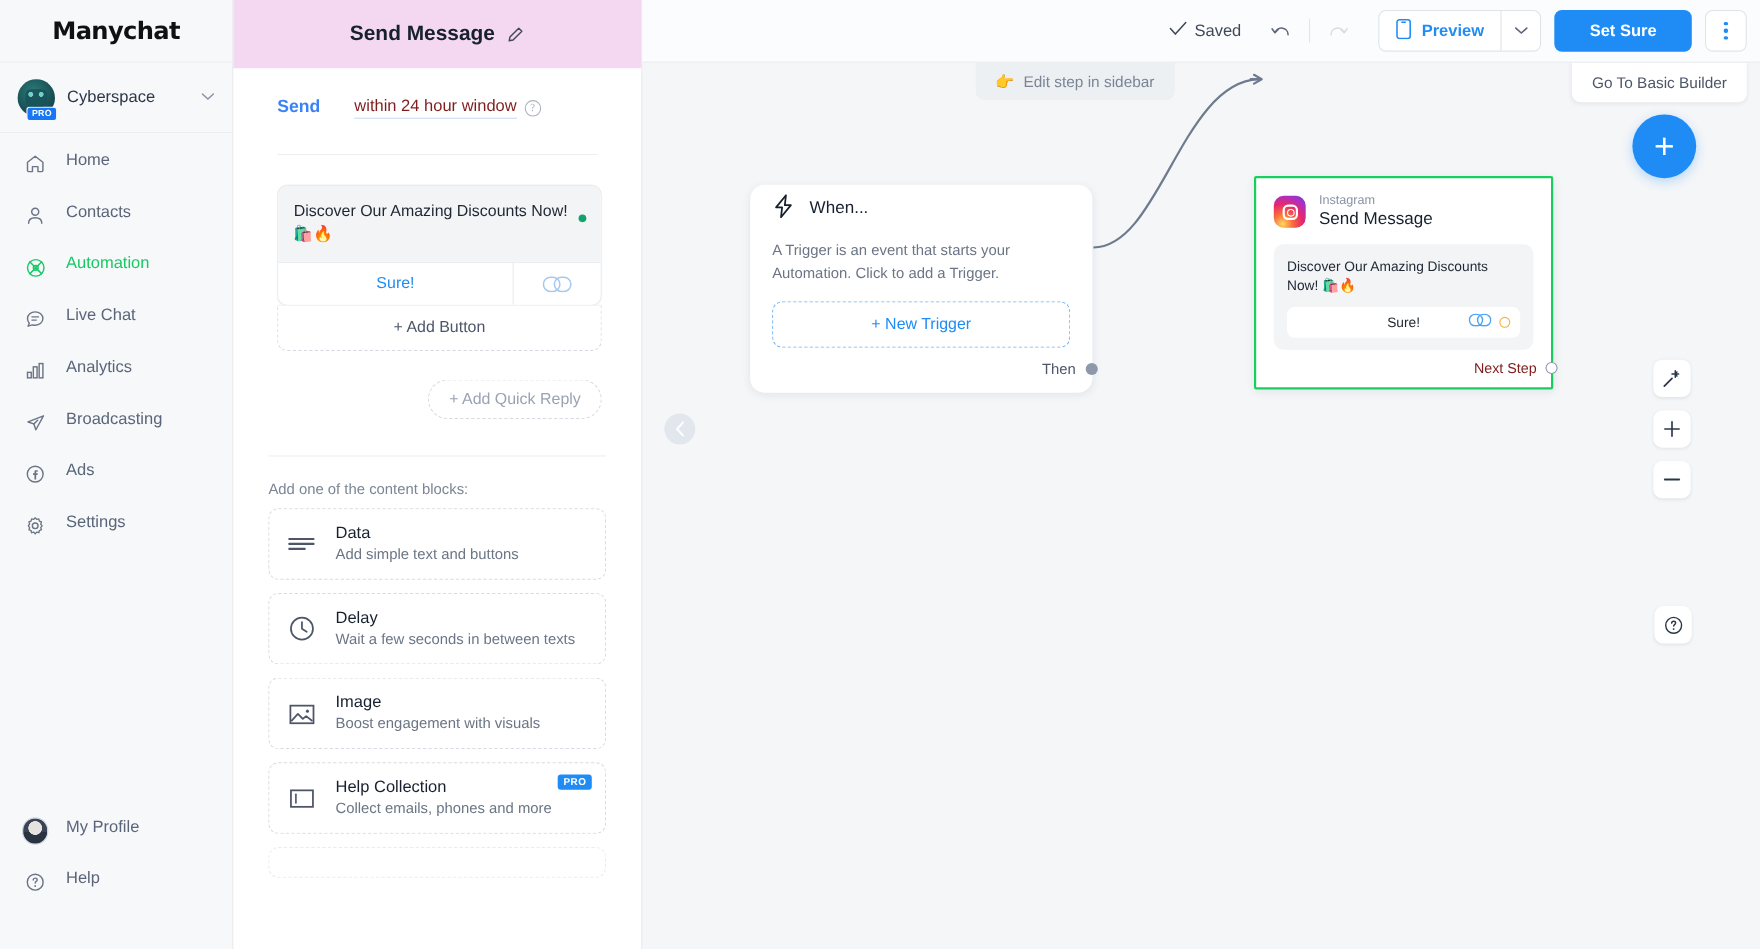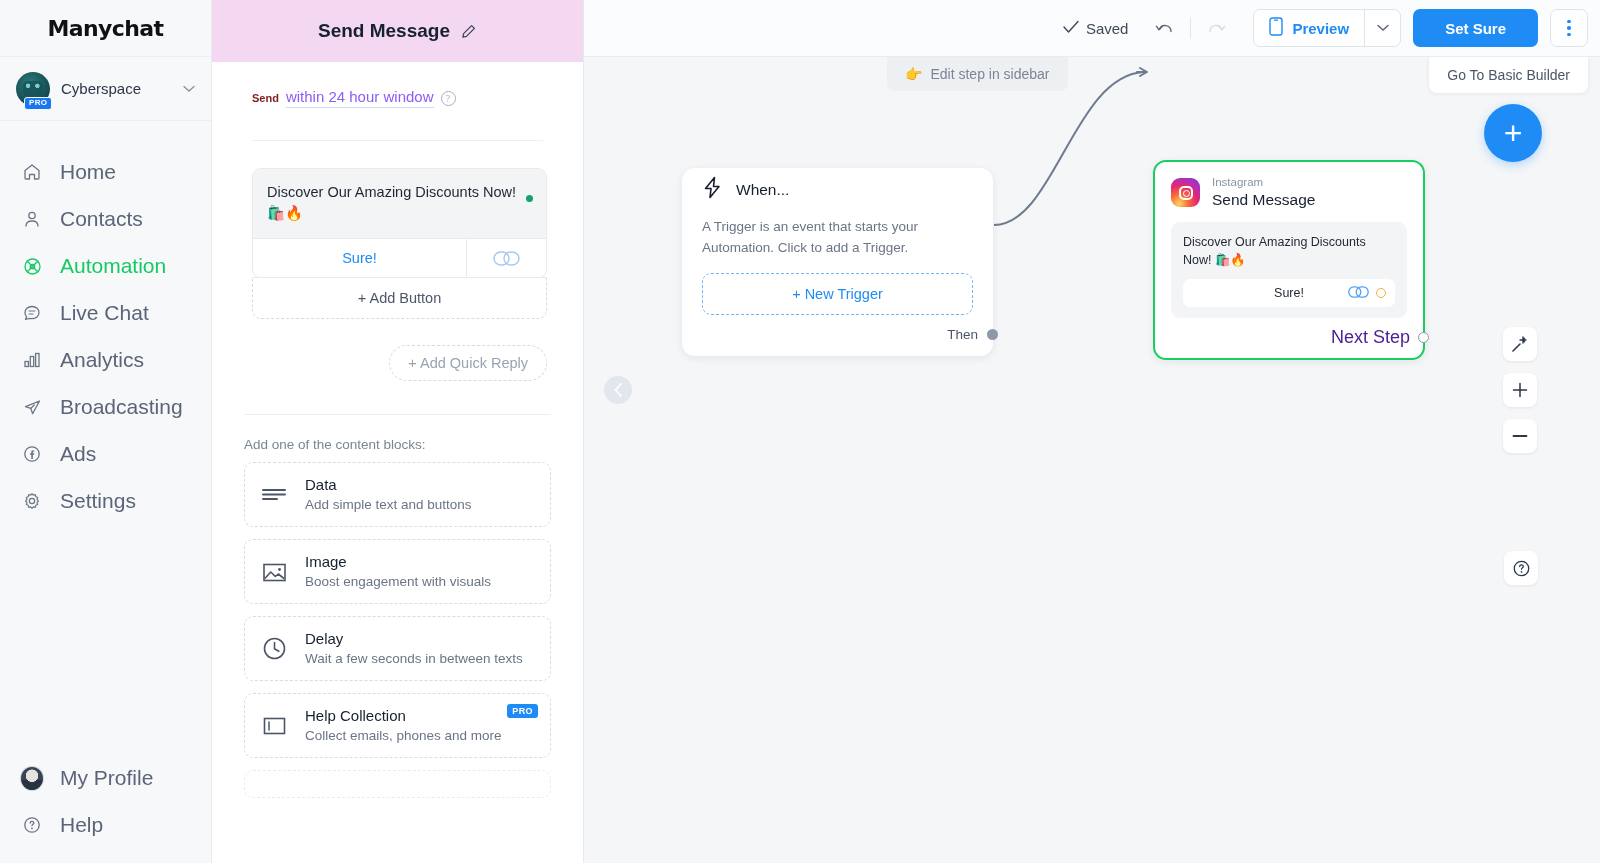--- a/index.html
+++ b/index.html
@@ -49,23 +49,23 @@
     position: absolute; bottom: -4px; left: 8px;
     background: #1877f2; color: #fff; font-size: 8px; font-weight: 700;
     padding: 1px 4px; border-radius: 3px; letter-spacing: .3px;
     border: 1.5px solid #f7f8fa; line-height: 1.1;
   }
   .ws-name { font-size: 15px; color: #2b3648; flex: 1; }
   .chev { color: #8a93a5; font-size: 11px; }
 
   .nav { padding-top: 16px; flex: 1; }
   .nav-item {
-    display: flex; align-items: flex-end; gap: 16px;
+    display: flex; align-items: flex-start; gap: 16px;
     height: 47px; padding: 0 0 0 20px; cursor: pointer;
-    color: #5a6579; font-size: 21px;
+    color: #5a6579; font-size: 15px;
   }
   .nav-item .nav-ico { width: 24px; height: 24px; display: flex; align-items: center; justify-content: center; }
   .nav-item.active { color: #17c964; }
   .nav-item.active .nav-ico svg { stroke: #17c964; }
 
   .nav-bottom { padding-bottom: 26px; }
   .profile-avatar {
     width: 25px; height: 25px; border-radius: 50%;
     background: radial-gradient(circle at 50% 38%, #e6e2df 0 6px, transparent 6.5px),
                 linear-gradient(#3a4454 0 55%, #2a3342 55% 100%);
@@ -79,24 +79,24 @@
     position: relative; z-index: 4;
   }
   .panel-header {
     height: 62px; background: #f4d8f2; display: flex; align-items: center;
     justify-content: center; gap: 10px;
   }
   .panel-title { font-size: 19px; font-weight: 700; color: #17202e; }
   .panel-body { flex: 1; overflow: hidden; padding: 0 32px; }
 
   .send-row { display: flex; align-items: center; gap: 7px; padding: 26px 0 0 8px; }
-  .send-label { font-size: 11px; font-weight: 700; color: #7f1d1d; }
+  .send-label { font-size: 16px; font-weight: 700; color: #3b82f6; }
   .send-link {
-    font-size: 15px; color: #8b5cf6; border-bottom: 1px solid #c9dcf0;
-    padding-bottom: 2px; cursor: pointer;
+    font-size: 15px; color: #7f1d1d; border-bottom: 1px solid #c9dcf0;
+    padding-bottom: 2px; cursor: pointer; margin-left: 24px;
   }
   .q-ico {
     width: 15px; height: 15px; border-radius: 50%; border: 1.3px solid #a9b2c0;
     color: #a9b2c0; font-size: 10px; display: flex; align-items: center;
     justify-content: center; cursor: pointer; font-family: "Liberation Serif", serif;
   }
   .divider { height: 1px; background: #eceef2; margin: 32px 8px 0 8px; }
   .msg-text-area {
     background: #f2f4f6; padding: 13px 14px 14px 14px; position: relative;
     min-height: 62px;
@@ -239,22 +239,22 @@
   .when-desc { font-size: 13.5px; color: #6b7585; line-height: 1.52; margin-bottom: 15px; }
   .new-trigger {
     border: 1.6px dashed #72b4f5; border-radius: 9px; text-align: center;
     color: #1f8cf5; font-size: 14.5px; padding: 12px 0; cursor: pointer; font-weight: 500;
   }
   .then-row { display: flex; align-items: center; justify-content: flex-end; gap: 9px; margin-top: 12px; }
   .then-label { font-size: 13.5px; color: #4d5668; }
   .then-dot { width: 11px; height: 11px; border-radius: 50%; background: #8d99ab; margin-right: -25px; }
 
   .node-send {
-    position: absolute; left: 569px; top: 160px; width: 272px;
-    background: #fff; border: 2px solid #19ce5f; border-radius: 13px;
+    position: absolute; left: 556px; top: 160px; width: 272px;
+    background: #fff; border: 2px solid #19ce5f; border-radius: 2px;
     box-shadow: 0 2px 9px rgba(25,40,70,.08); padding: 14px 16px 10px 16px; cursor: pointer;
   }
   .send-head { display: flex; align-items: center; gap: 12px; margin-bottom: 12px; }
   .ig-ico {
     width: 29px; height: 29px; border-radius: 9px; flex: 0 0 29px;
     background: radial-gradient(circle at 28% 88%, #fdd85d 0%, #f96a3a 28%, #e5276e 55%, #a930c6 78%, #6a39d6 100%);
     display: flex; align-items: center; justify-content: center;
   }
   .ig-ico .ring { width: 14px; height: 14px; border: 2px solid #fff; border-radius: 5px; position: relative; }
   .ig-ico .ring::after { content: ""; position: absolute; left: 2.5px; top: 2.5px; width: 5px; height: 5px; border: 1.6px solid #fff; border-radius: 50%; }
@@ -263,21 +263,21 @@
   .bubble { background: #f2f4f6; border-radius: 9px; padding: 11px 12px 11px 12px; }
   .bubble-text { font-size: 12.5px; color: #1f2733; line-height: 1.45; margin-bottom: 10px; }
   .bubble-btn {
     background: #fff; border-radius: 7px; height: 28px; display: flex;
     align-items: center; padding: 0 10px; position: relative; justify-content: center;
   }
   .bubble-btn-label { font-size: 12.5px; color: #1f2733; }
   .bubble-icons { position: absolute; right: 9px; display: flex; align-items: center; gap: 7px; }
   .yellow-ring { width: 10px; height: 10px; border: 1.8px solid #f2b33d; border-radius: 50%; }
   .nextstep-row { display: flex; align-items: center; justify-content: flex-end; gap: 8px; margin-top: 9px; }
-  .nextstep-label { font-size: 18px; color: #4c1d95; }
+  .nextstep-label { font-size: 13px; color: #7f1d1d; }
   .nextstep-port {
     width: 11px; height: 11px; border-radius: 50%; border: 1.6px solid #8d99ab;
     background: #fff; margin-right: -22px;
   }
   .connector { position: absolute; left: 0; top: 0; pointer-events: none; }
 </style>
 </head>
 <body>
 
 <div class="app">
@@ -447,42 +447,42 @@
             </svg>
         </span>
         <span>
           <span class="block-name" style="display:block">Data</span>
           <span class="block-desc">Add simple text and buttons</span>
         </span>
       </div>
 
       <div class="block">
         <span class="block-ico">
+          <svg width="25" height="25" viewBox="0 0 25 25" fill="none">
+              <circle cx="12.5" cy="12.5" r="10" stroke="#4d5668" stroke-width="1.6"></circle>
+              <path d="M12.5 6.5v6.2l4.3 2.6" stroke="#4d5668" stroke-width="1.6" stroke-linecap="round" stroke-linejoin="round"></path>
+            </svg>
+        </span>
+        <span>
+          <span class="block-name" style="display:block">Delay</span>
+          <span class="block-desc">Wait a few seconds in between texts</span>
+        </span>
+      </div>
+
+      <div class="block">
+        <span class="block-ico">
           <svg width="25" height="22" viewBox="0 0 25 22" fill="none">
               <rect x="2" y="3.5" width="21" height="16" stroke="#4d5668" stroke-width="1.6"></rect>
               <circle cx="17.5" cy="8.5" r="1.4" fill="#4d5668"></circle>
               <path d="M2.8 17.5l6-6.5 4.5 4.5 3-2.5 5.7 4.5" stroke="#4d5668" stroke-width="1.6" stroke-linejoin="round"></path>
             </svg>
         </span>
         <span>
           <span class="block-name" style="display:block">Image</span>
           <span class="block-desc">Boost engagement with visuals</span>
-        </span>
-      </div>
-
-      <div class="block">
-        <span class="block-ico">
-          <svg width="25" height="25" viewBox="0 0 25 25" fill="none">
-              <circle cx="12.5" cy="12.5" r="10" stroke="#4d5668" stroke-width="1.6"></circle>
-              <path d="M12.5 6.5v6.2l4.3 2.6" stroke="#4d5668" stroke-width="1.6" stroke-linecap="round" stroke-linejoin="round"></path>
-            </svg>
-        </span>
-        <span>
-          <span class="block-name" style="display:block">Delay</span>
-          <span class="block-desc">Wait a few seconds in between texts</span>
         </span>
       </div>
 
       <div class="block">
         <span class="block-ico">
           <svg width="25" height="20" viewBox="0 0 25 20" fill="none">
               <rect x="2.5" y="2.5" width="20" height="15" stroke="#4d5668" stroke-width="1.6"></rect>
               <path d="M7 6v8" stroke="#4d5668" stroke-width="1.5" stroke-linecap="round"></path>
             </svg>
         </span>

